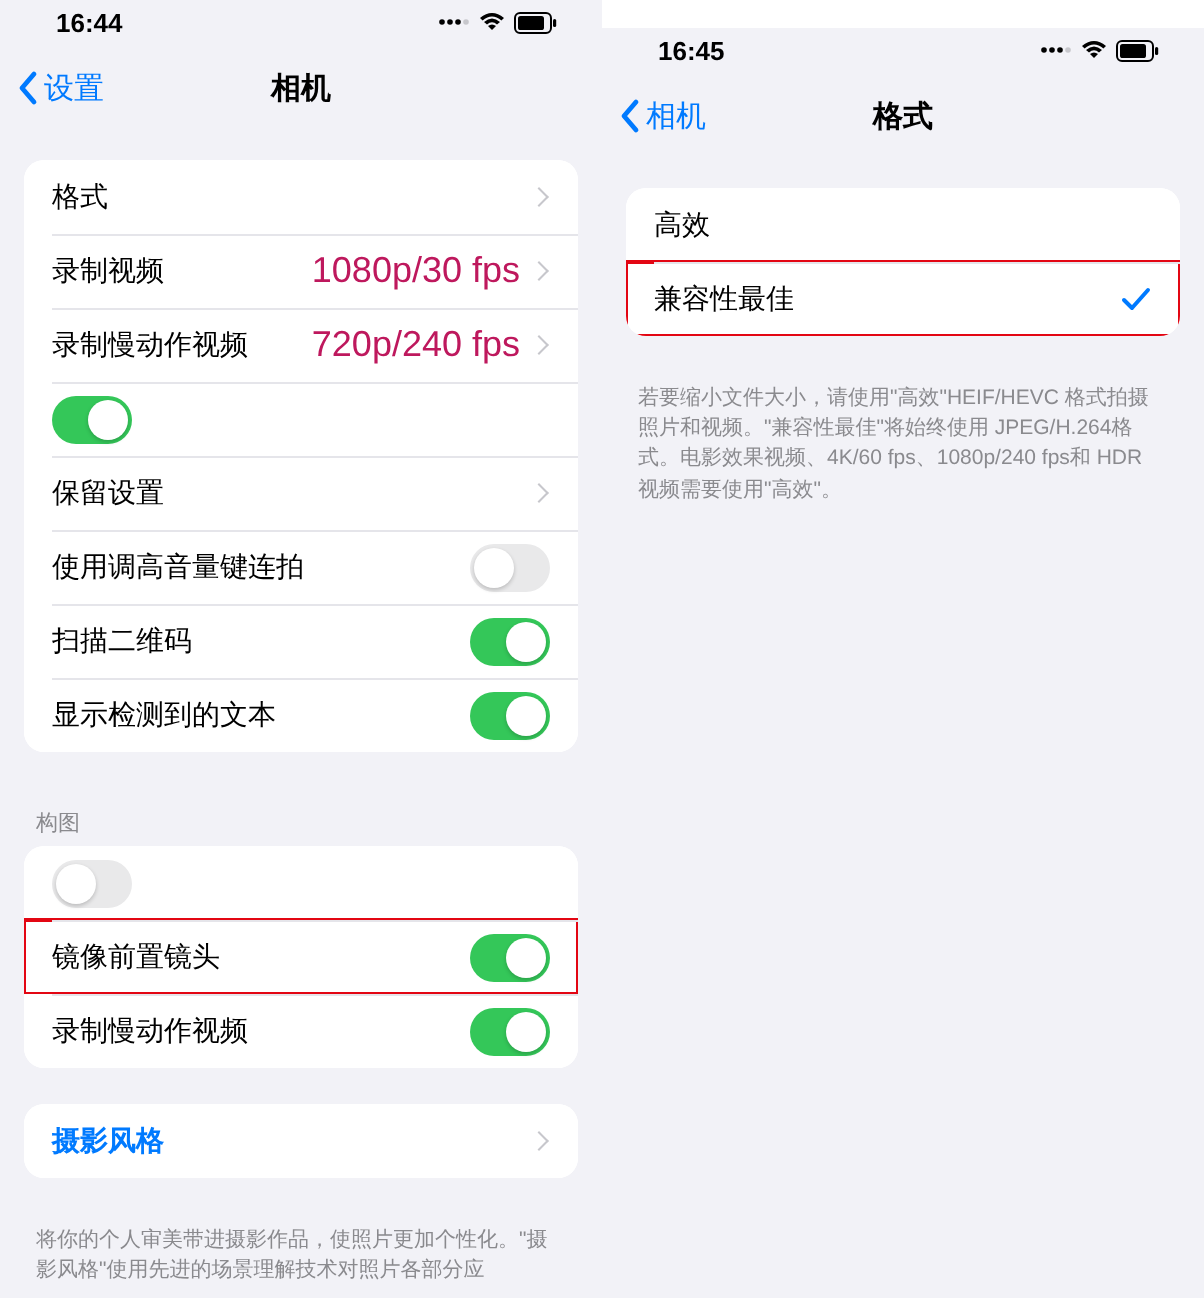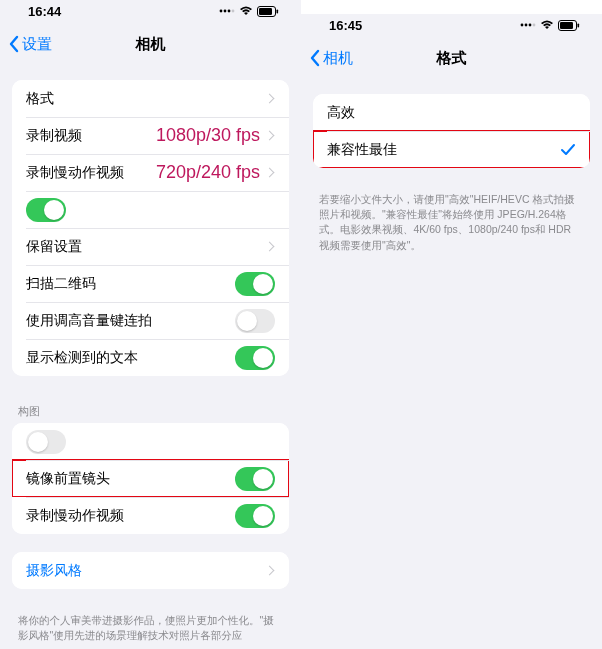--- a/index.html
+++ b/index.html
@@ -86,21 +86,21 @@
     background: #fff;
   }
   .cell + .cell::before {
     content: "";
     position: absolute;
     top: 0; left: 14px; right: 0;
     height: 1px;
     background: #e5e5ea;
   }
   .cell .label { flex: 1; color: #000; }
-  .cell .label.accent { color: #007aff; }
+  .cell .label.accent { color: #007aff; font-weight: bold; }
   .cell .detail { color: #be185d; font-size: 18px; margin-right: 6px; }
   .chevron {
     width: 7px; height: 7px;
     border-right: 1.6px solid #c7c7cc;
     border-bottom: 1.6px solid #c7c7cc;
     transform: rotate(-45deg);
     margin-right: 2px;
   }
   .switch {
     width: 40px; height: 24px;
@@ -200,26 +200,26 @@
         <span class="chevron"></span>
       </div>
       <div class="cell">
         <span class="switch on"></span>
       </div>
       <div class="cell">
         <span class="label">保留设置</span>
         <span class="chevron"></span>
       </div>
       <div class="cell">
-        <span class="label">扫描二维码</span>
-        <span class="switch on"></span>
-      </div>
-      <div class="cell">
         <span class="label">使用调高音量键连拍</span>
         <span class="switch"></span>
+      </div>
+      <div class="cell">
+        <span class="label">扫描二维码</span>
+        <span class="switch on"></span>
       </div>
       <div class="cell">
         <span class="label">显示检测到的文本</span>
         <span class="switch on"></span>
       </div>
     </div>
 
     <div class="group-header">构图</div>
     <div class="cell-group">
       <div class="cell">

